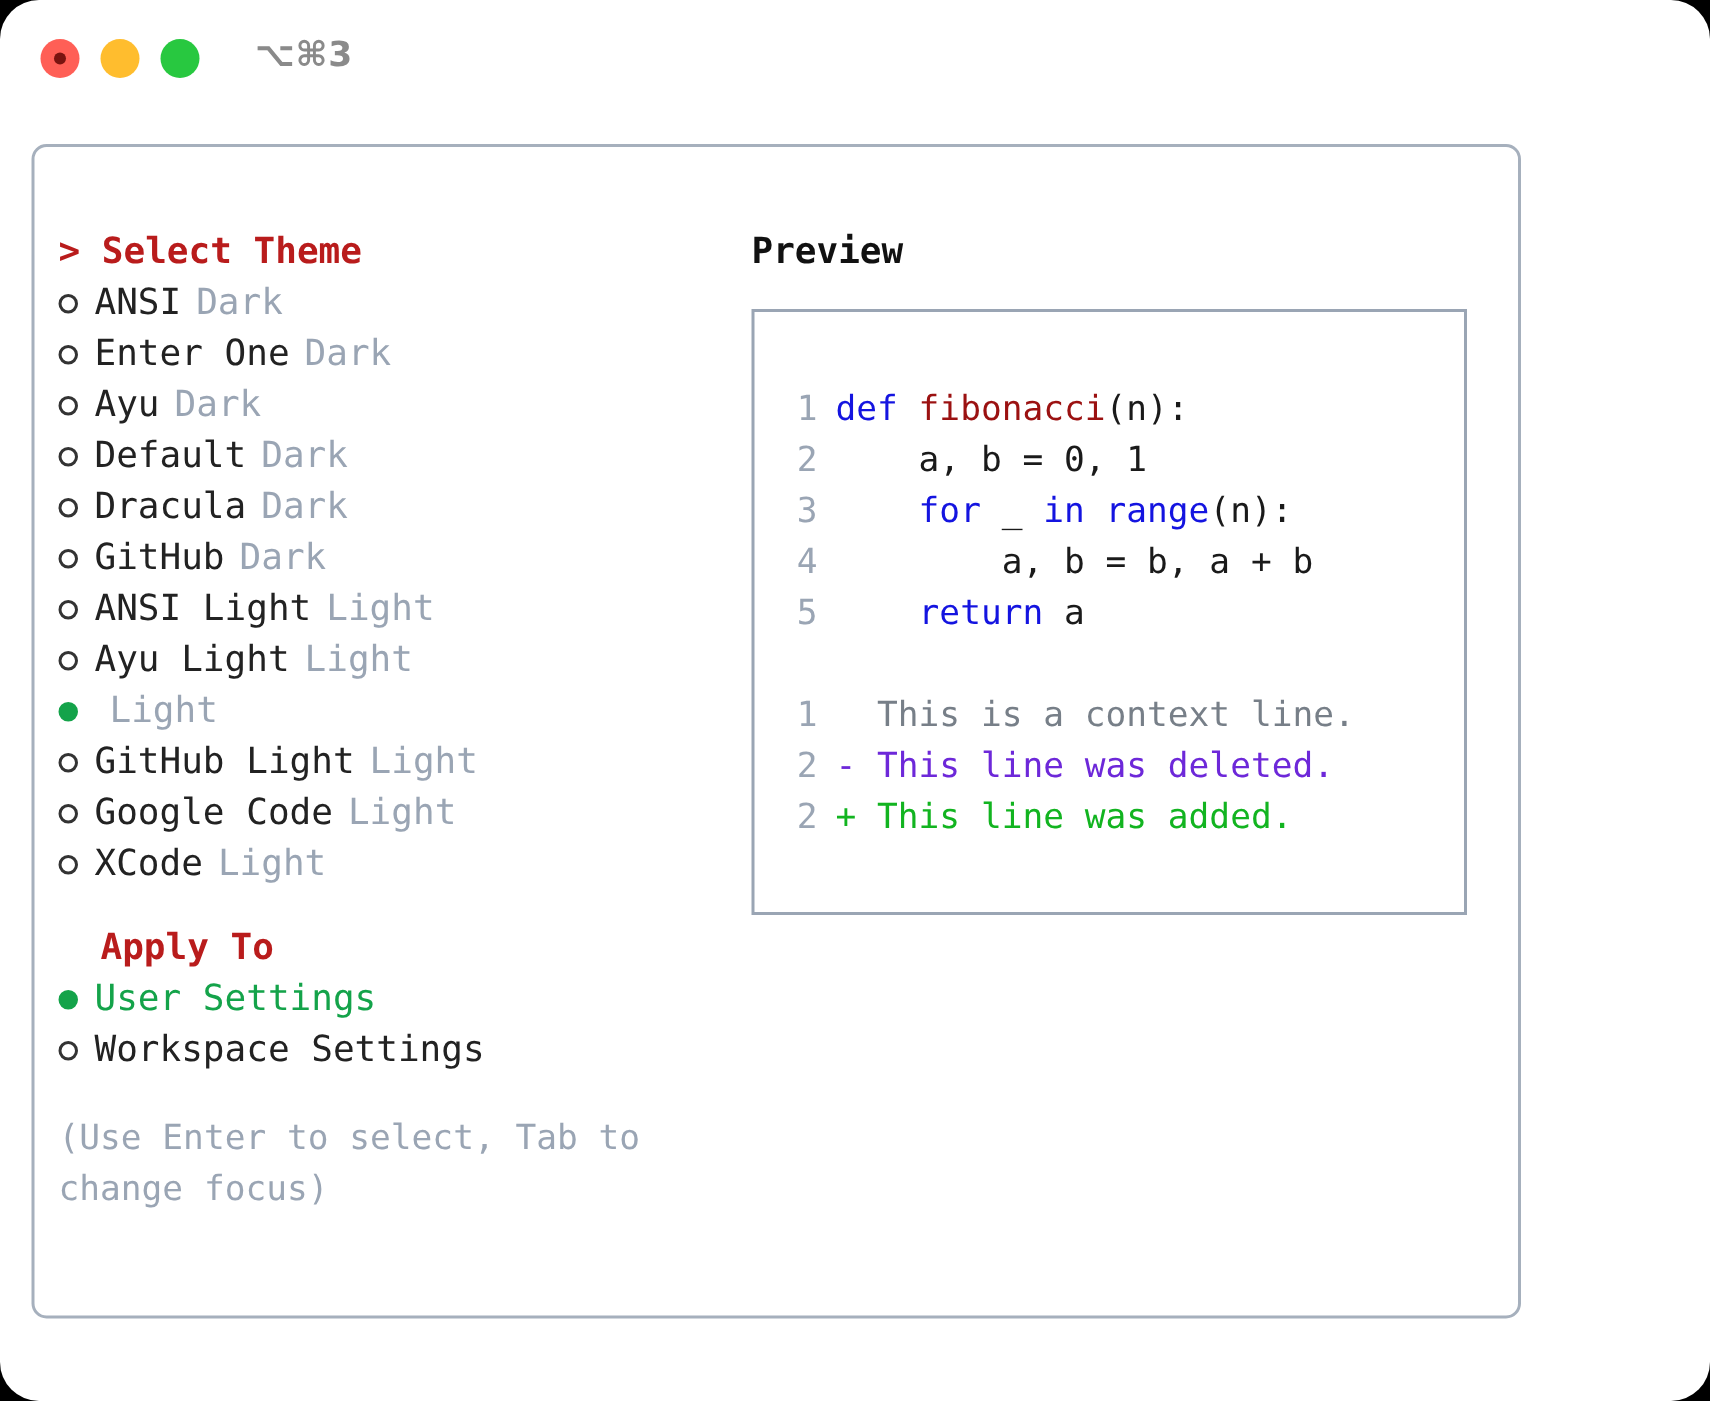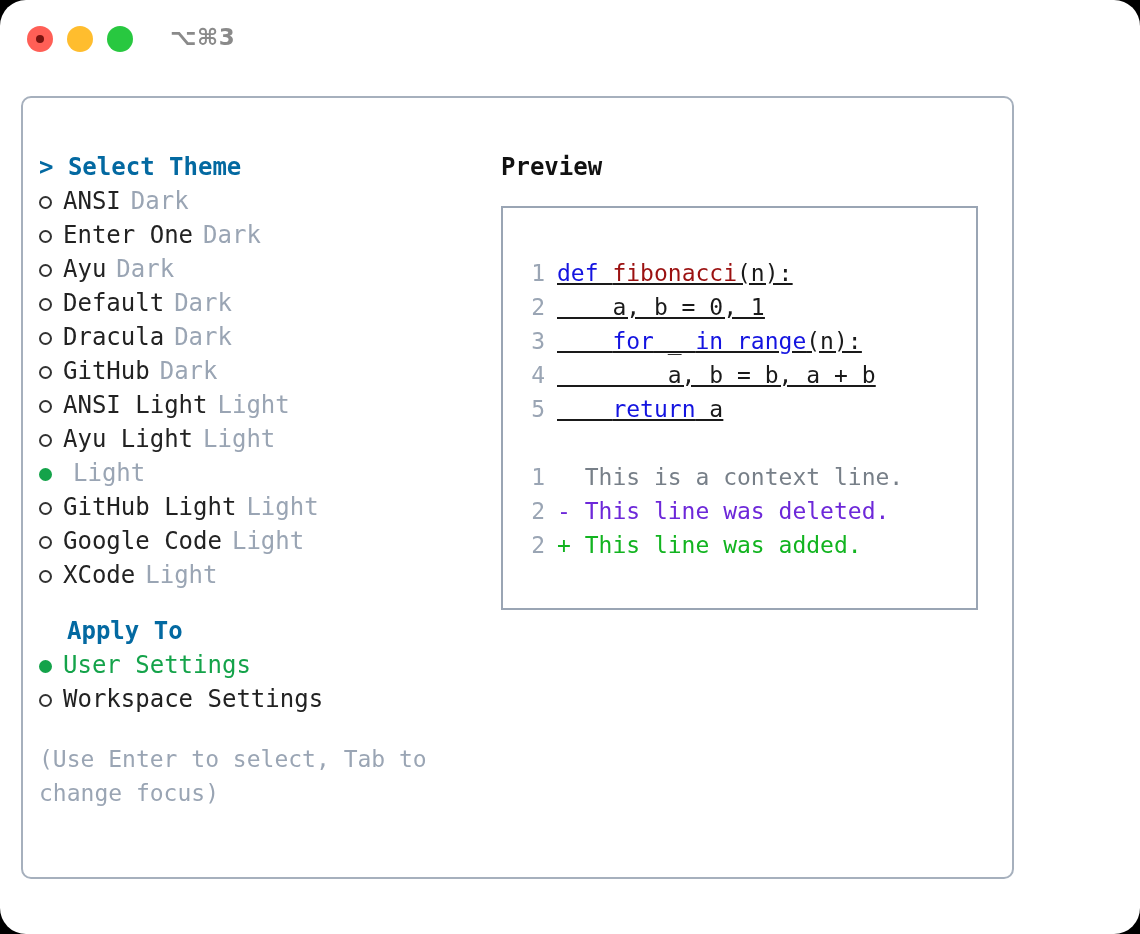--- a/index.html
+++ b/index.html
@@ -80,21 +80,21 @@
   #left-col {
     position: absolute;
     left: 16px;
     top: 52px;
     width: 460px;
   }
 
   .section-header {
     font-size: 24px;
     font-weight: bold;
-    color: #0369a1;
+    color: #b91c1c;
     white-space: pre;
     height: 34px;
     line-height: 34px;
   }
   .section-header.indented { padding-left: 28px; }
 
   .opt-row {
     height: 34px;
     line-height: 34px;
     font-size: 24px;
@@ -173,21 +173,21 @@
     white-space: pre;
     display: flex;
   }
   .ln {
     color: #9aa5b4;
     width: 30px;
     text-align: right;
     flex: 0 0 auto;
     margin-right: 12px;
   }
-  .code-text { color: #1a1a1a; white-space: pre; text-decoration: underline; }
+  .code-text { color: #1a1a1a; white-space: pre; }
   .kw  { color: #1414e0; }
   .fn  { color: #9b1111; }
   .ctx { color: #777f88; }
   .del { color: #6d28d9; }
   .add { color: #12b420; }
   .blank-line { height: 34px; }
 </style>
 </head>
 <body>
 

